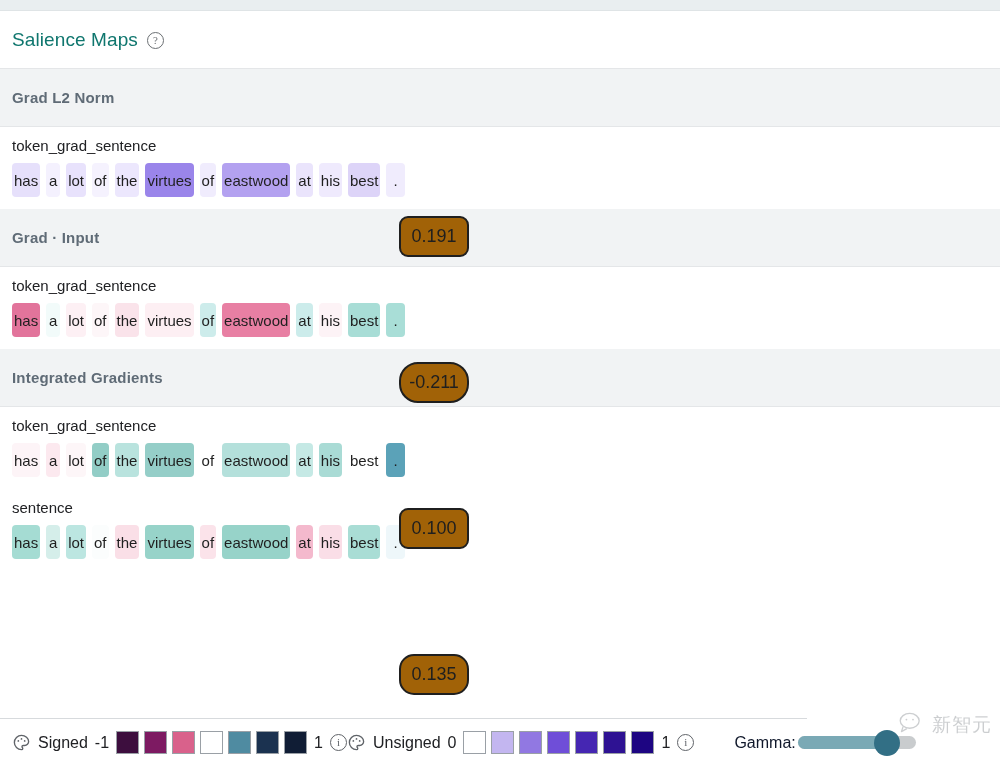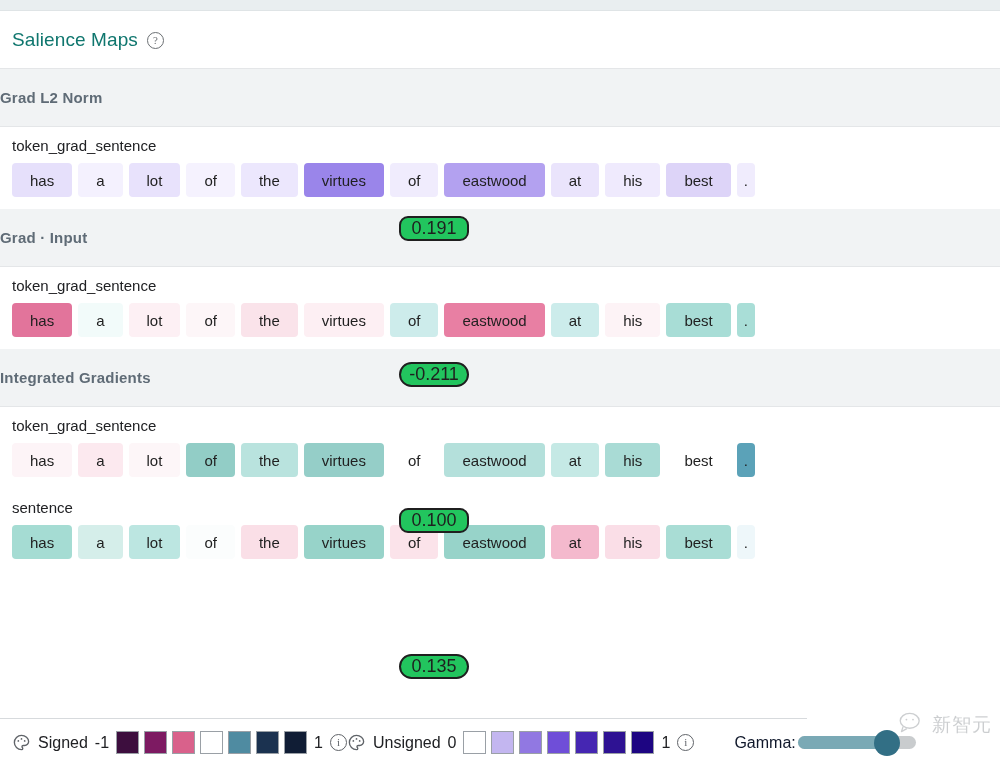--- a/index.html
+++ b/index.html
@@ -26,41 +26,41 @@
     border: 1.4px solid #6b6f73; border-radius: 50%;
     color:#6b6f73; font-size: 11px; line-height: 14px; text-align:center;
     font-family:"Liberation Serif", serif;
   }
 
   
   .section-head {
     position: relative;
     height: 58px; background:#f1f3f4;
     border-bottom: 1px solid #e4e6e8;
-    display:flex; align-items:center; padding: 0 0;
+    display:flex; align-items:center; padding: 0 12px;
   }
   .section-title {
     font-size: 15px; font-weight: bold; color: #5f6b76; letter-spacing:.2px;
   }
 
   
   .score-chip {
     position: absolute; left: 399px;
-    width: 70px; height: 25px;
-    background: #22c55e; border: 2px solid #1f1f1f; border-radius: 9px;
+    width: 70px; height: 41px;
+    background: #a16207; border: 2px solid #1f1f1f; border-radius: 9px;
     display: flex; align-items: center; justify-content: center;
     font-size: 18px; color:#1f1f1f; z-index: 6;
   }
 
   
   .token-block { background:#ffffff; padding: 10px 12px 12px 12px; }
   .field-label { font-size: 15px; color:#202124; margin-bottom: 9px; }
   .tokens { display:flex; align-items:flex-start; gap: 6px; }
   .tok {
-    min-width: 14px; height: 34px; padding: 0 18px; border-radius: 4px;
+    min-width: 14px; height: 34px; padding: 0 2px; border-radius: 4px;
     display:flex; align-items:center; justify-content:center;
     font-size: 15px; color:#1f1f1f; white-space:nowrap;
   }
   .tok.punct { padding: 0 7px; }
 
   
   .footer {
     position:absolute; left:0; bottom:0; width:807px; height:48px;
     background:#ffffff; border-top:1px solid #d7dadd;
     display:flex; align-items:center; padding: 0 12px; gap: 0;

